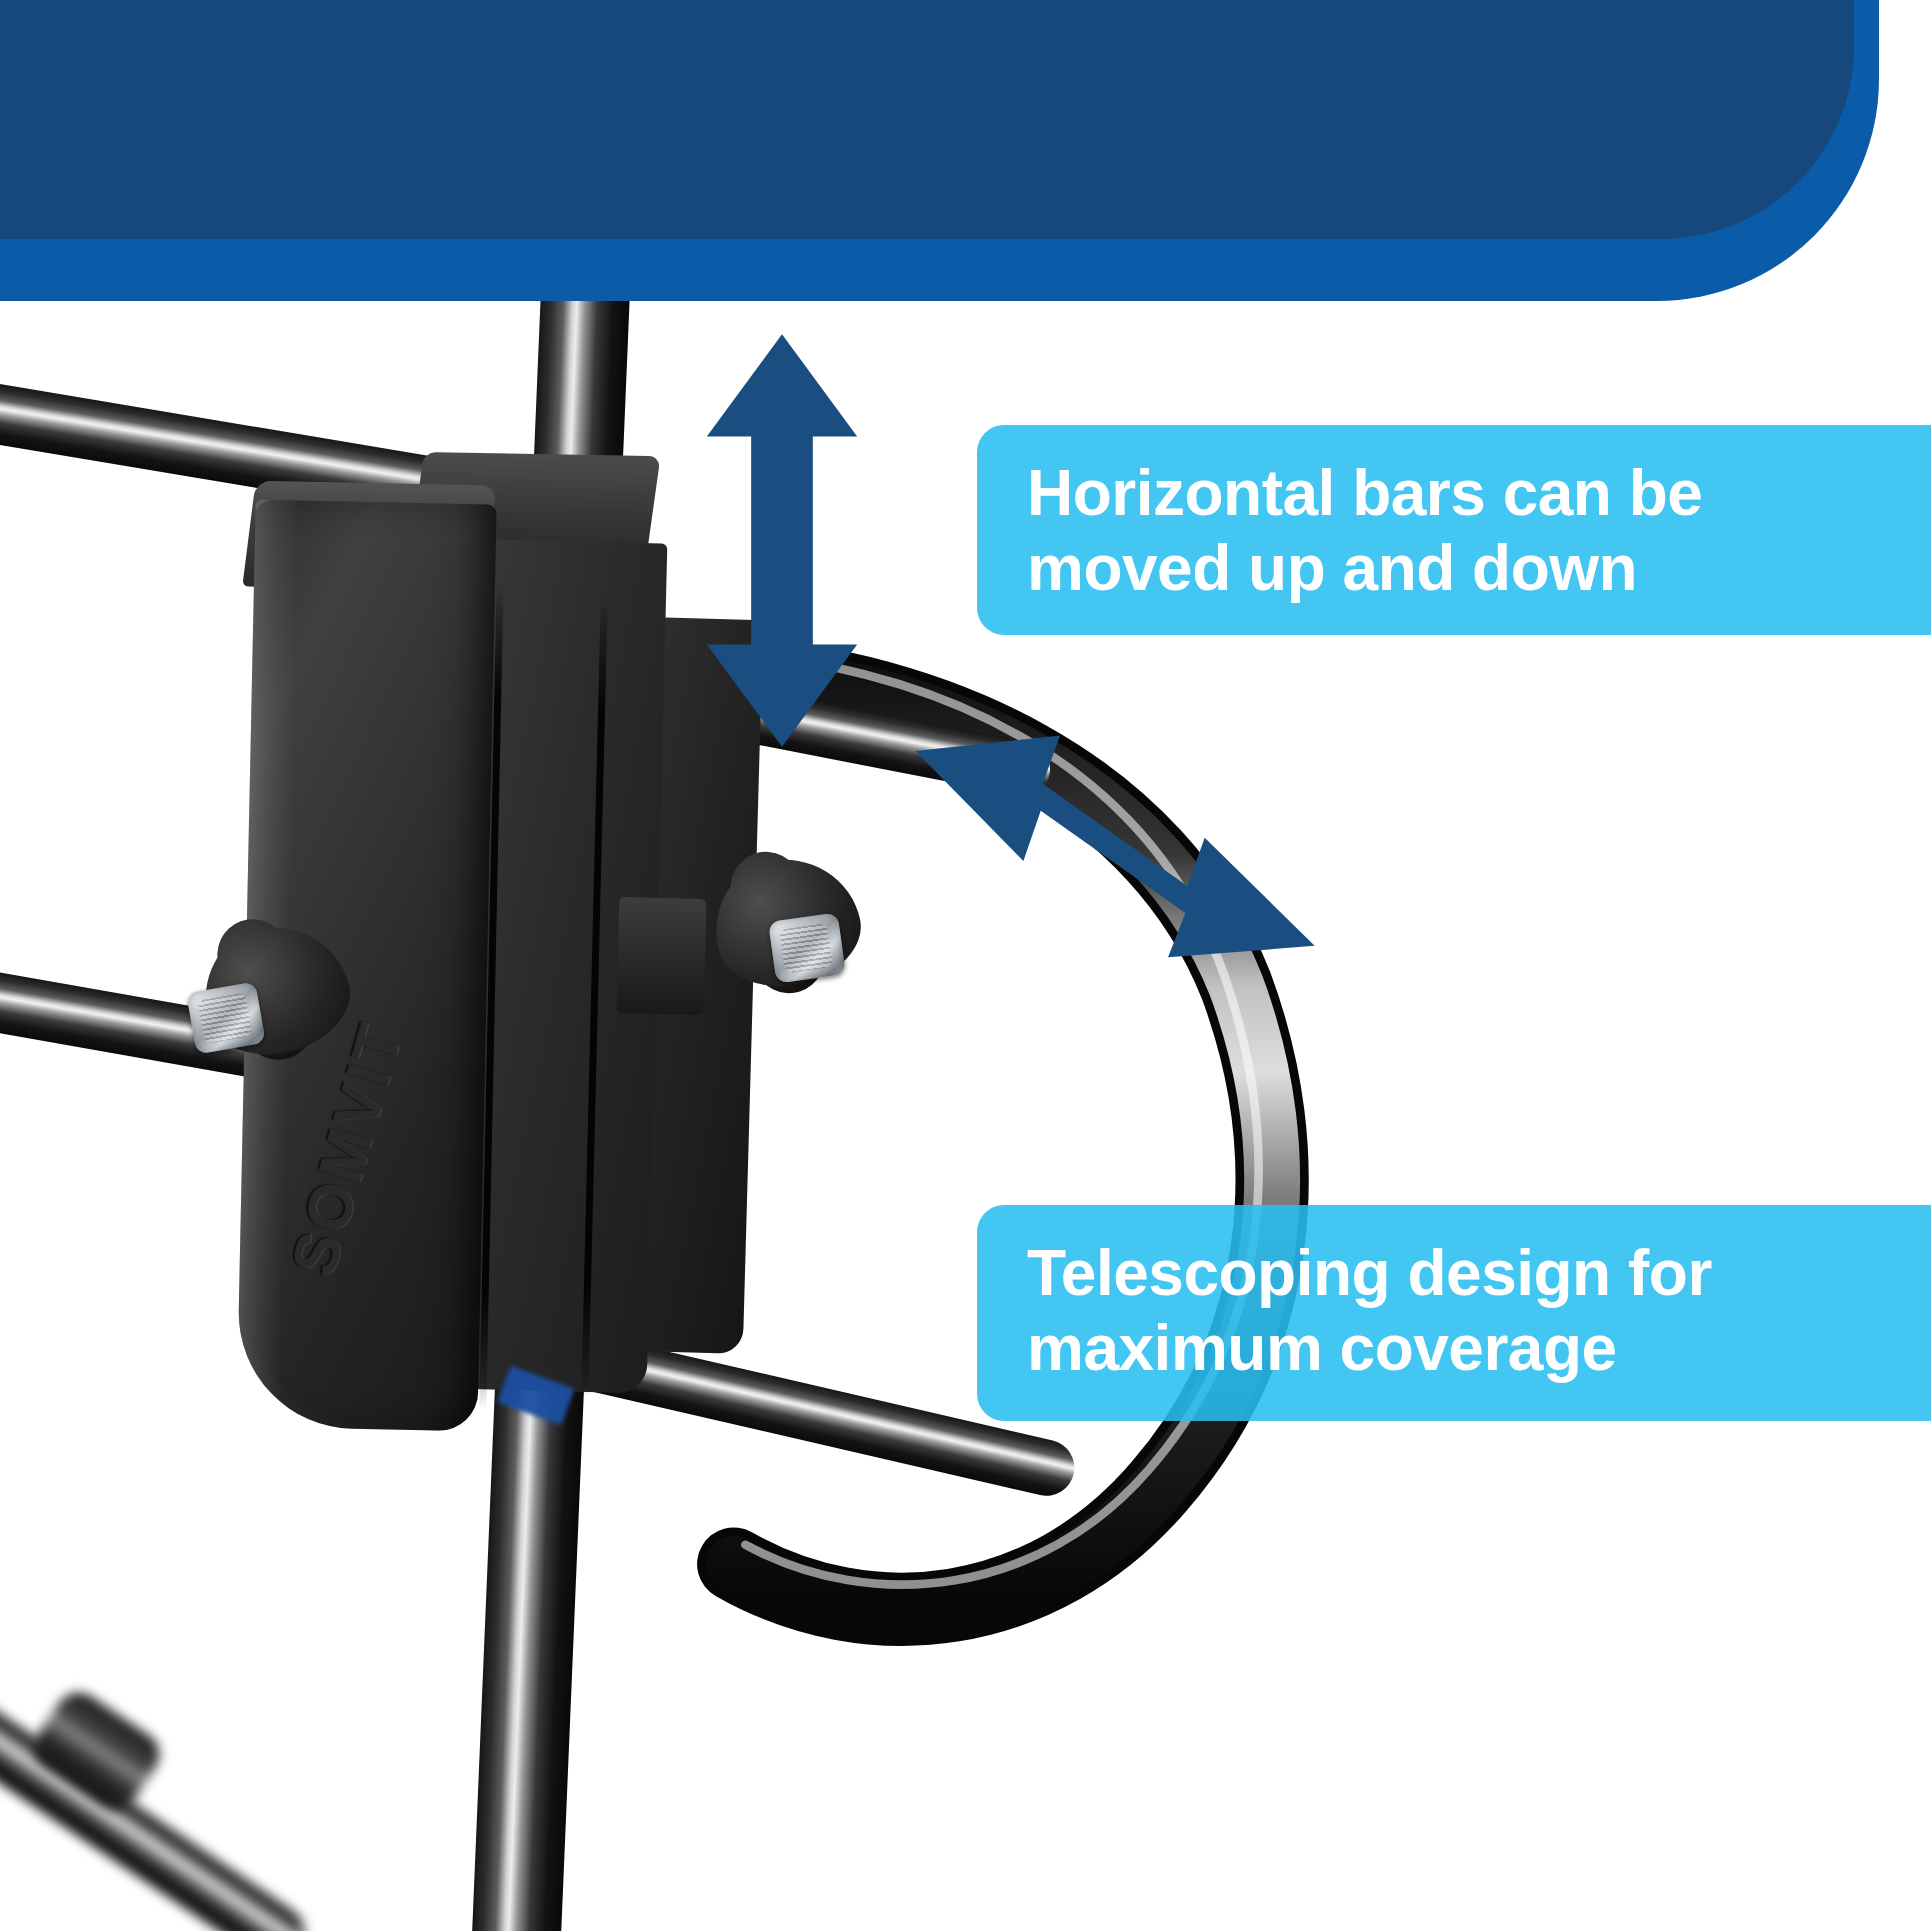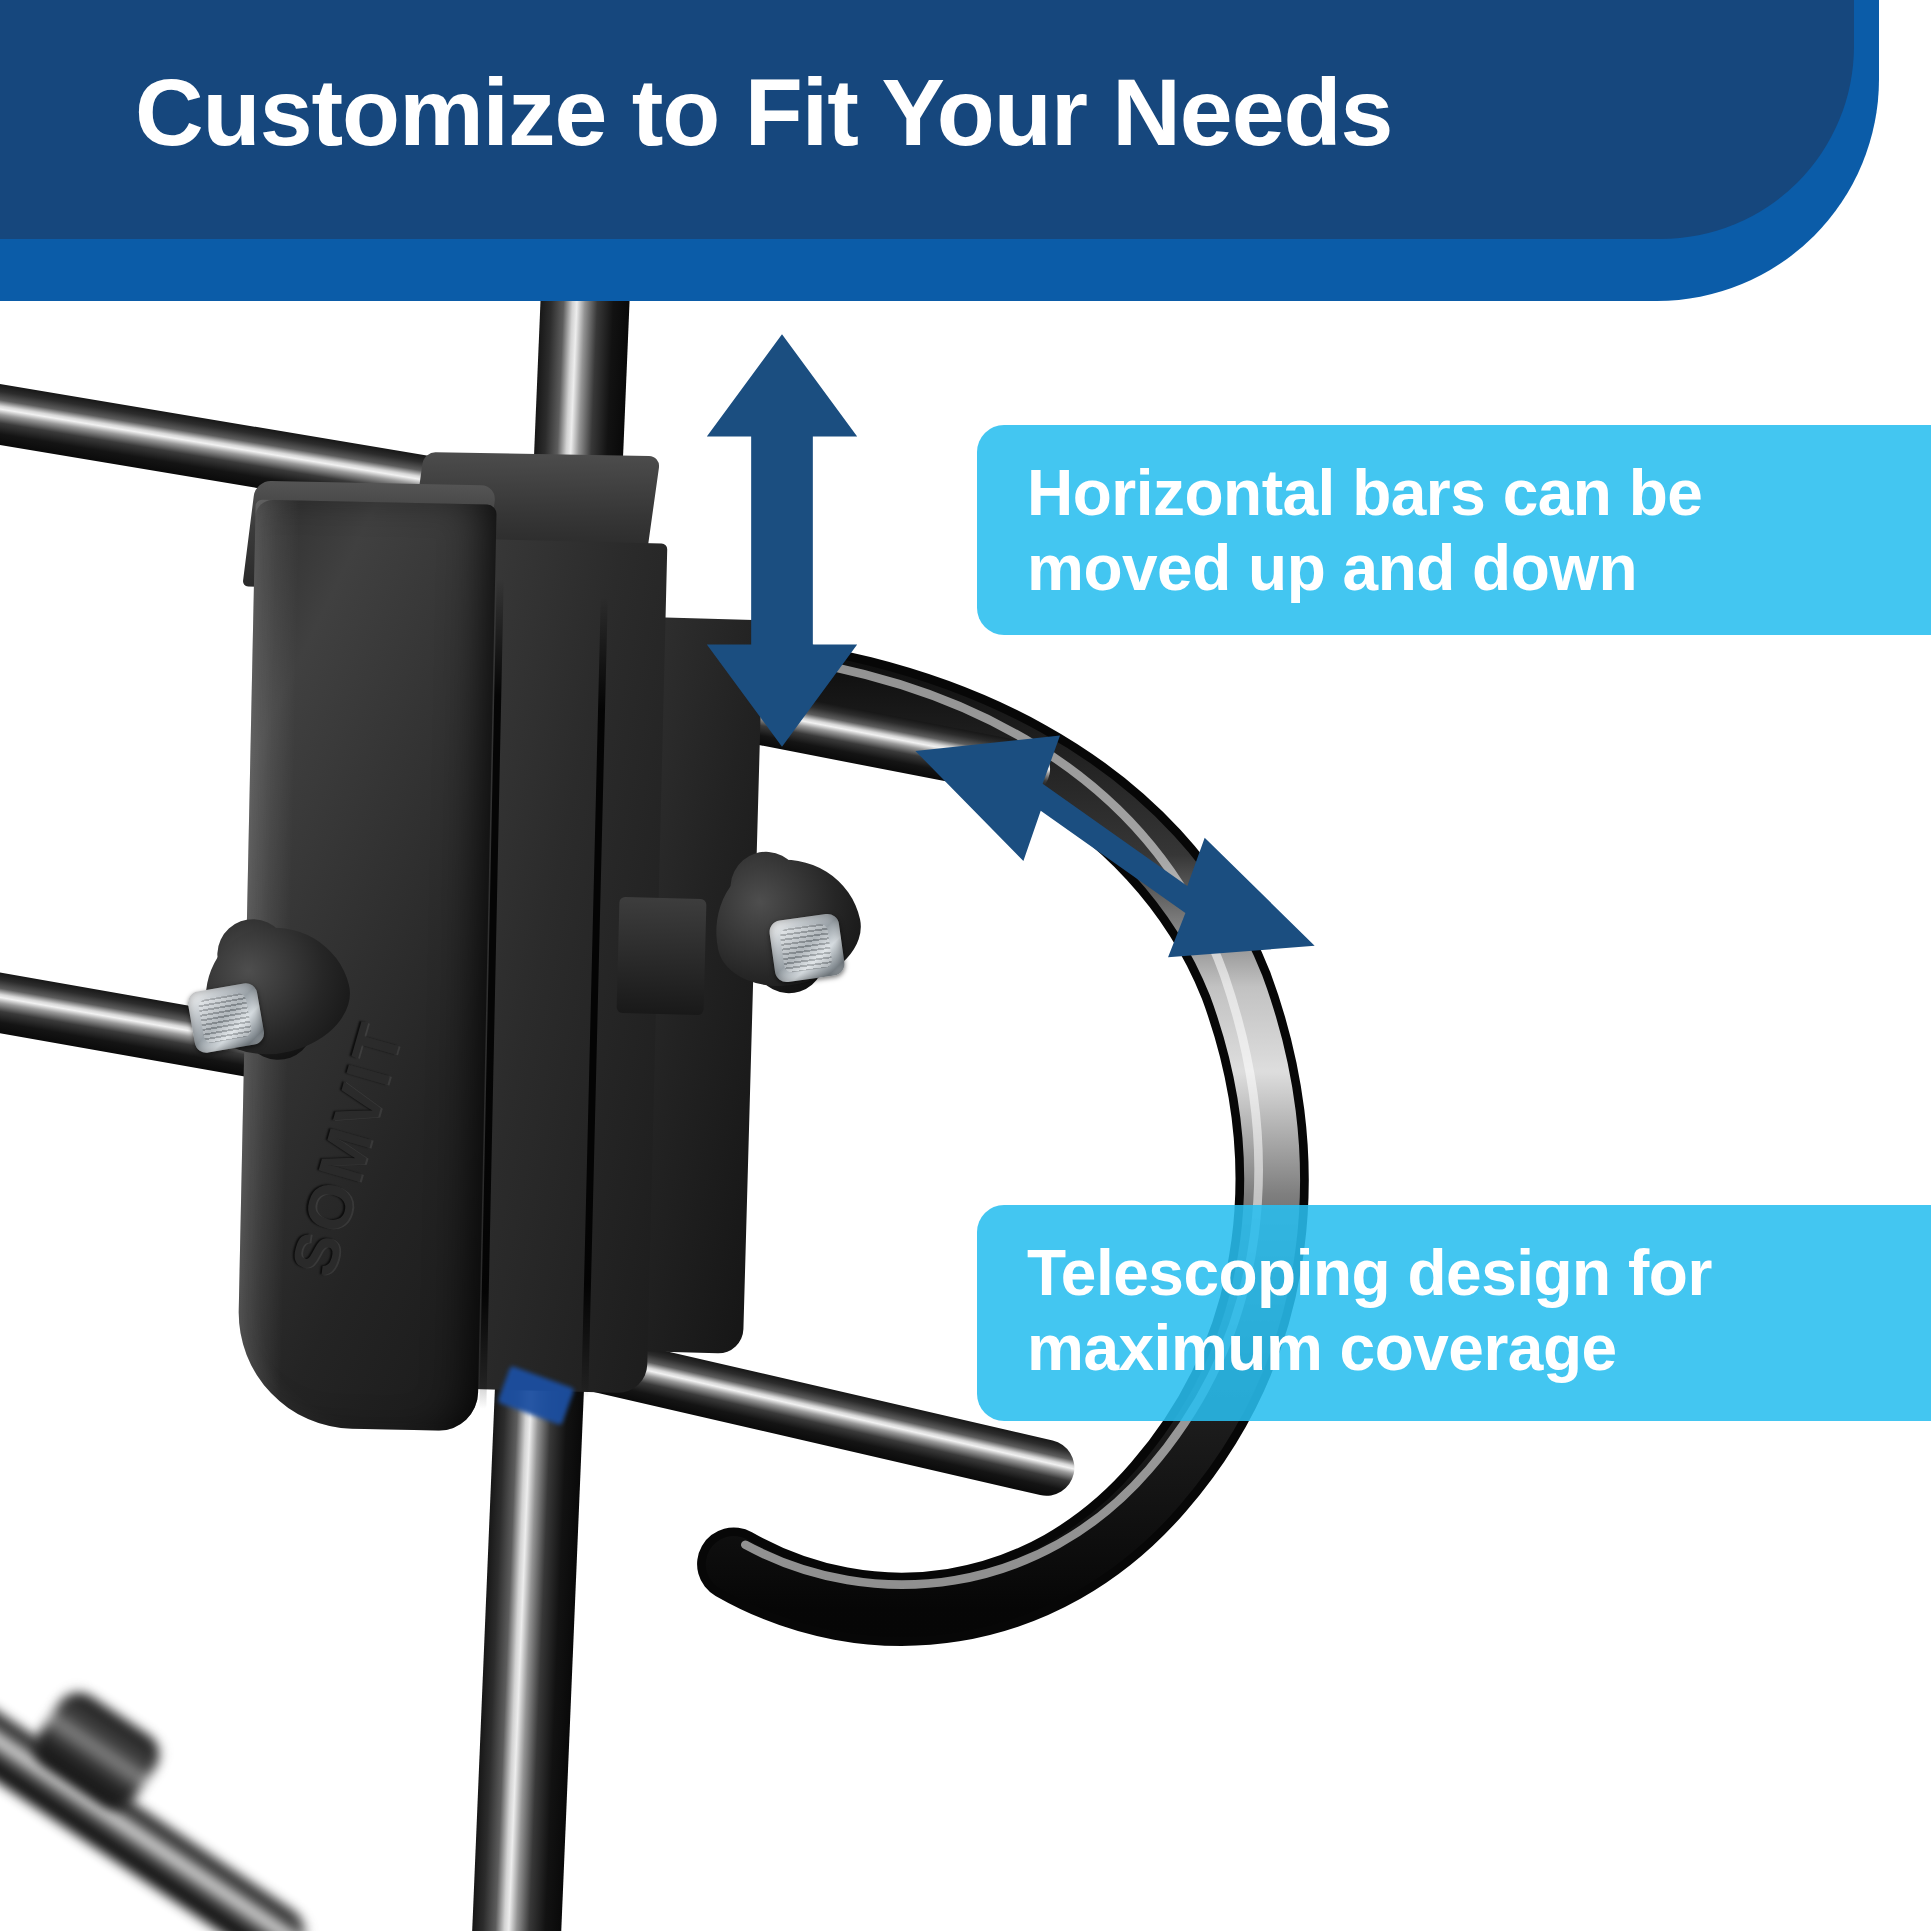--- a/index.html
+++ b/index.html
@@ -310,16 +310,15 @@
     <span>moved up and down</span>
   </div>
 
   <div class="callout" id="callout-2">
     <span>Telescoping design for</span>
     <span>maximum coverage</span>
   </div>
 
   <div id="banner-mid"></div>
   <div id="banner-top"></div>
-  <div id="header-title">Customize to Fit Your Needs</div>
 
 </div>
 
 
 </body></html>

